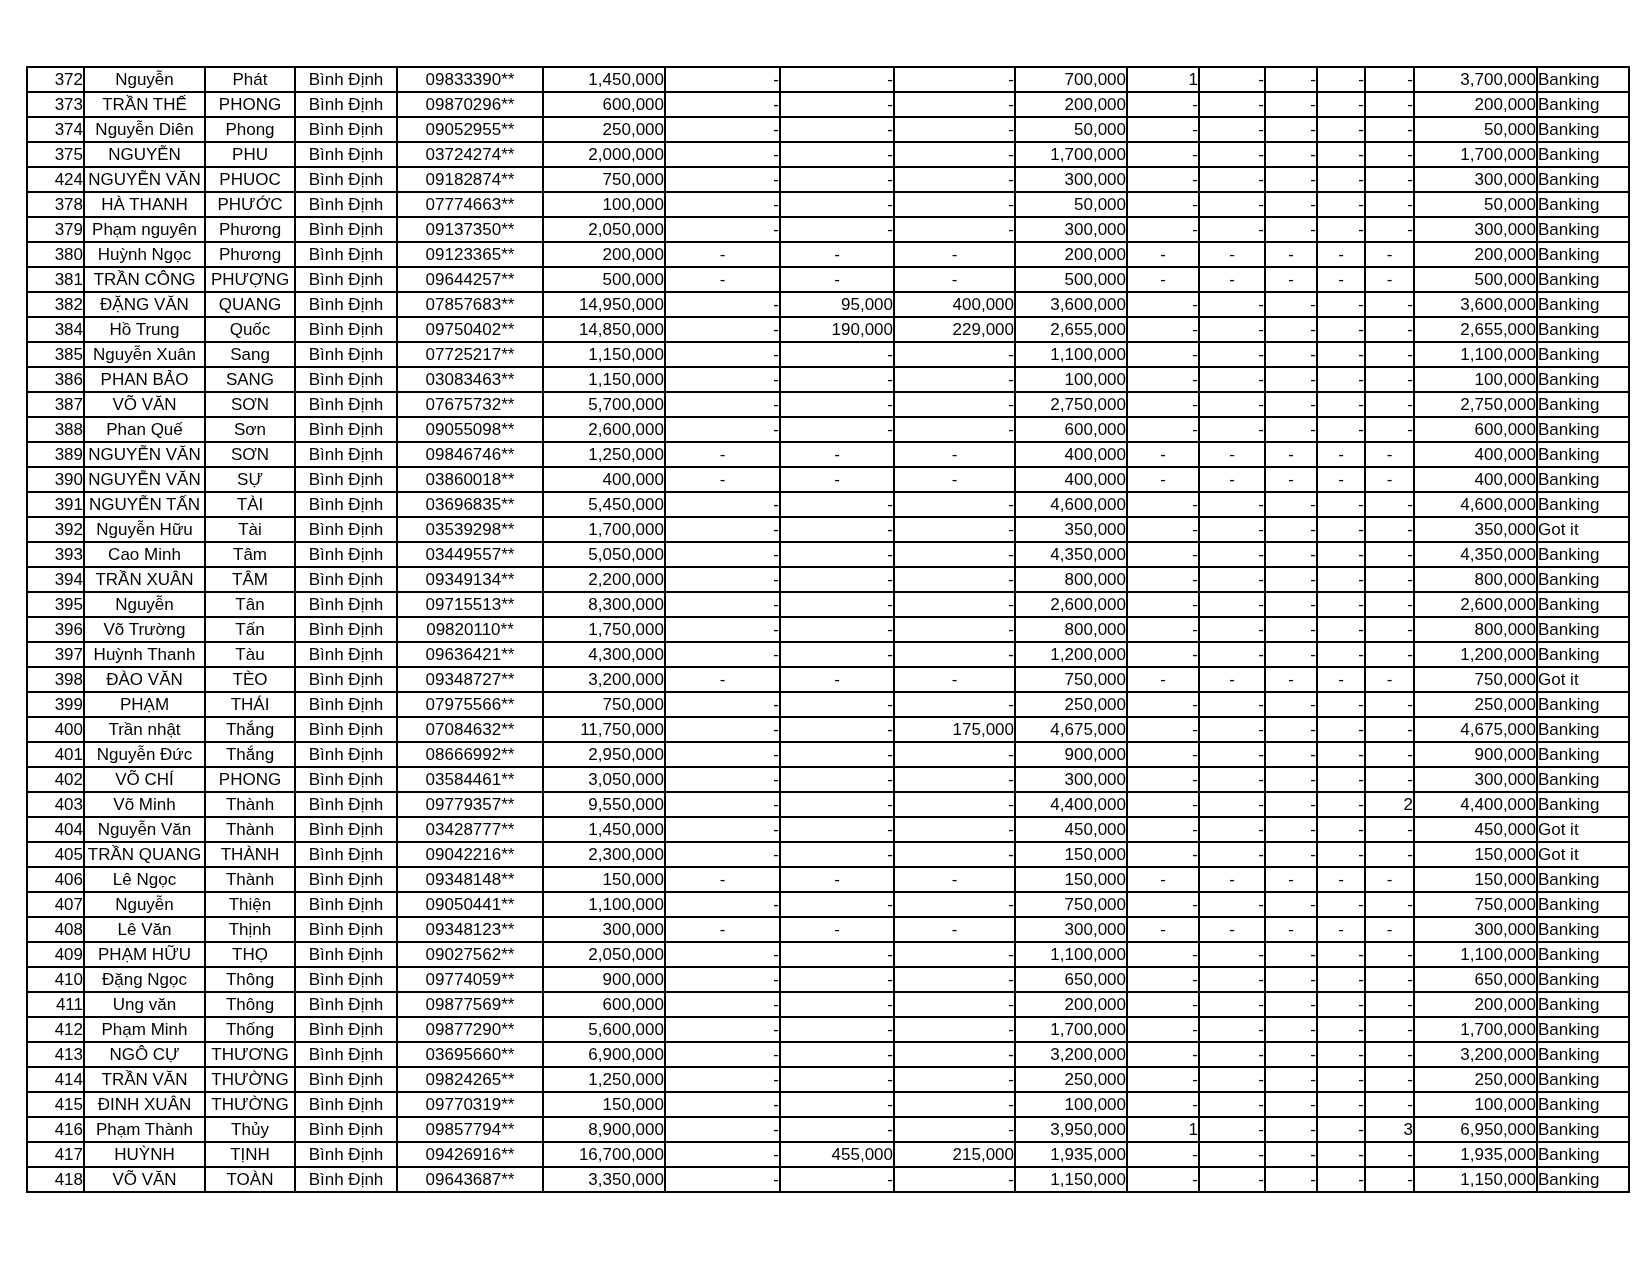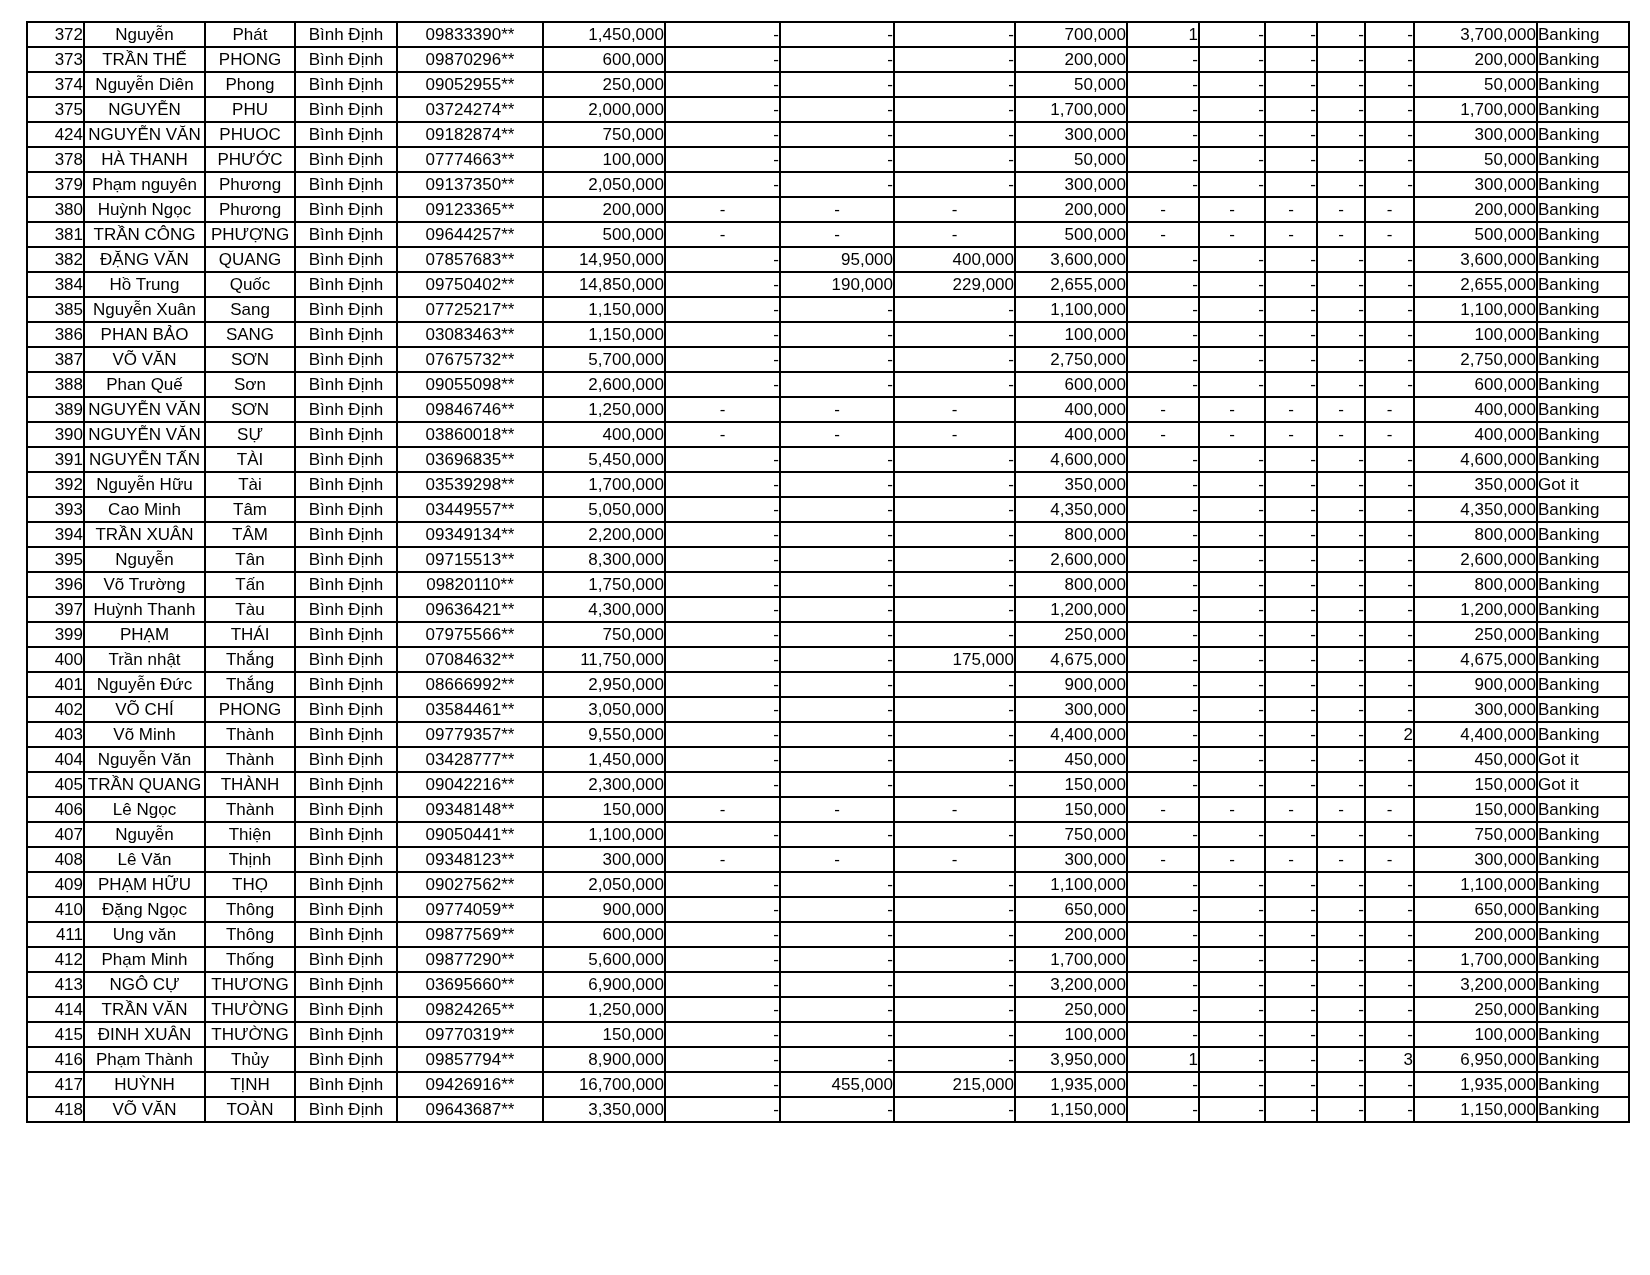--- a/index.html
+++ b/index.html
@@ -12,20 +12,21 @@
     color: #000000;
   }
   .sheet {
     position: absolute;
     left: 26px;
     top: 21px;
   }
   table.grid {
     border-collapse: collapse;
     table-layout: fixed;
+    margin-top: 45px;
   }
   table.grid td {
     border: 2px solid #000000;
     height: 23px;
     font-size: 17px;
     line-height: 1;
     padding: 0;
     white-space: nowrap;
     overflow: hidden;
     vertical-align: middle;
@@ -514,20 +515,39 @@
           <td class="amt">1,200,000</td>
           <td class="dnr">-</td>
           <td class="dnr">-</td>
           <td class="dnr">-</td>
           <td class="dnr">-</td>
           <td class="dnr">-</td>
           <td class="amt">1,200,000</td>
           <td class="pay">Banking</td>
         </tr>
         <tr>
+          <td class="idx">398</td>
+          <td class="txt">ĐÀO VĂN</td>
+          <td class="txt">TÈO</td>
+          <td class="txt">Bình Định</td>
+          <td class="txt">09348727**</td>
+          <td class="amt">3,200,000</td>
+          <td class="ctr">-</td>
+          <td class="ctr">-</td>
+          <td class="ctr">-</td>
+          <td class="amt">750,000</td>
+          <td class="ctr">-</td>
+          <td class="ctr">-</td>
+          <td class="ctr">-</td>
+          <td class="ctr">-</td>
+          <td class="ctr">-</td>
+          <td class="amt">750,000</td>
+          <td class="pay">Got it</td>
+        </tr>
+        <tr>
           <td class="idx">399</td>
           <td class="txt">PHẠM</td>
           <td class="txt">THÁI</td>
           <td class="txt">Bình Định</td>
           <td class="txt">07975566**</td>
           <td class="amt">750,000</td>
           <td class="dwr">-</td>
           <td class="dwr">-</td>
           <td class="dwr">-</td>
           <td class="amt">250,000</td>

